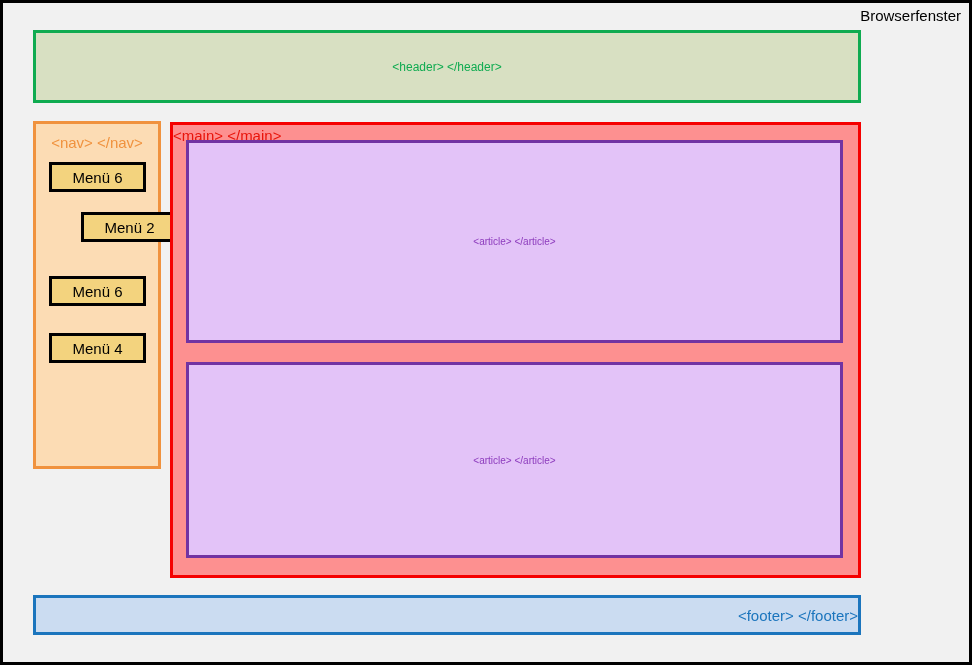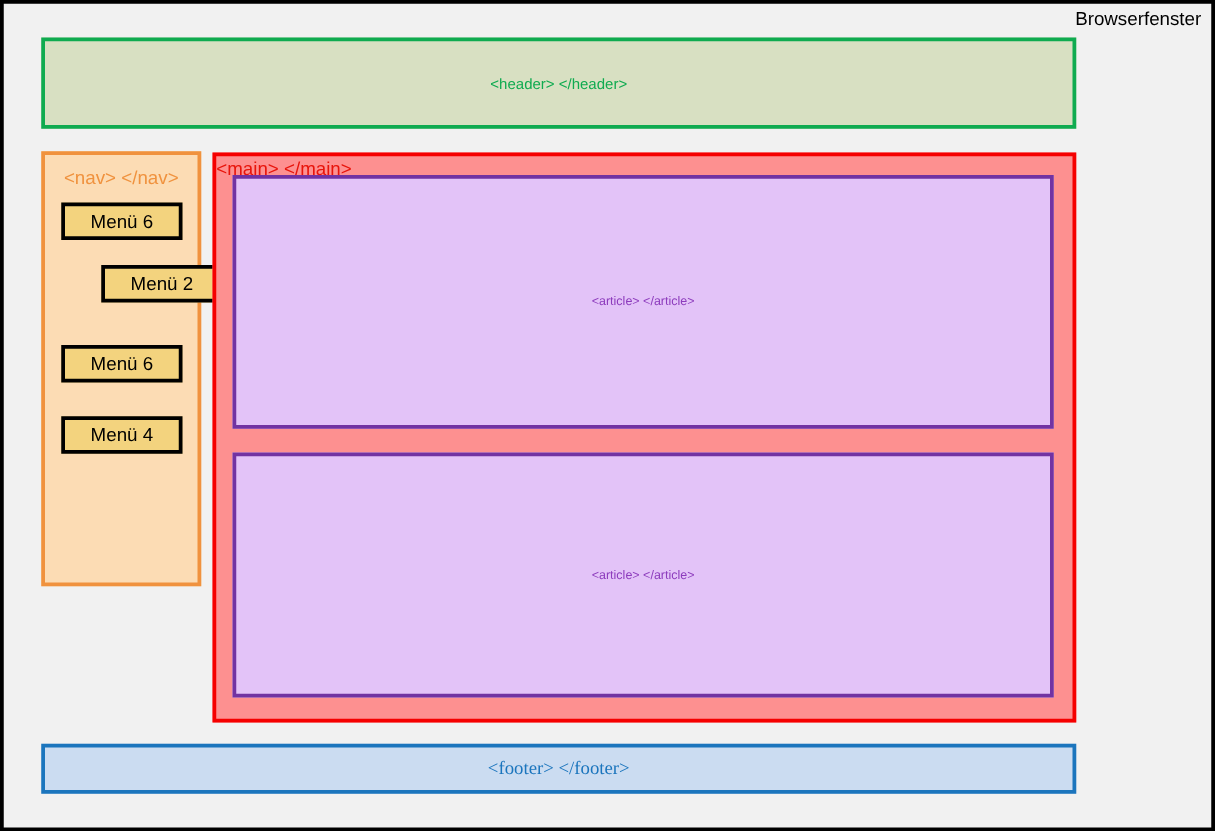--- a/index.html
+++ b/index.html
@@ -95,21 +95,21 @@
   .article-box.a2 { top: 237px; height: 196px; }
   .article-label { color: var(--article-text, #8d3cbd); font-size: 10px; }
 
   
   .footer-box {
     position: absolute;
     left: 30px; top: 592px;
     width: 828px; height: 40px;
     background: var(--footer-bg, #cbdcf1);
     border: 3px solid var(--footer-border, #1b75bd);
-    display: flex; align-items: center; justify-content: center; font-family: Liberation Serif, serif;
+    display: flex; align-items: center; justify-content: flex-end;
   }
   .footer-label { color: var(--footer-text, #1b75bd); font-size: 15px; }
 </style>
 </head>
 <body>
 
 <div class="window">
 
   <div class="window-title">Browserfenster</div>
 

